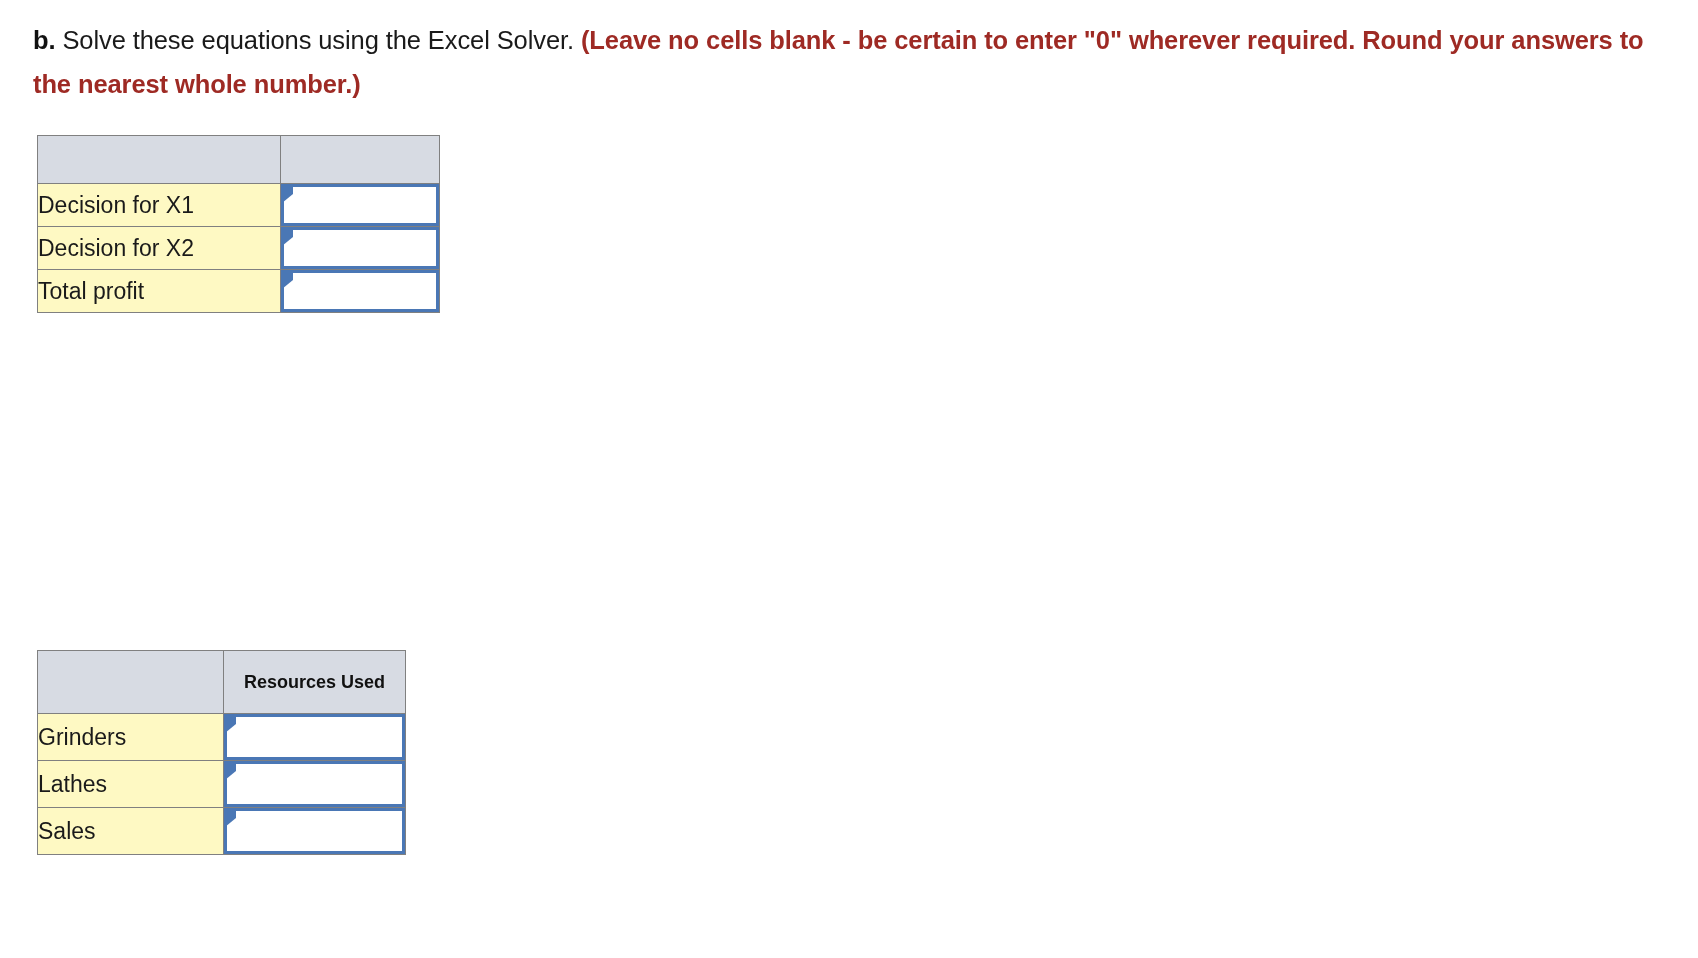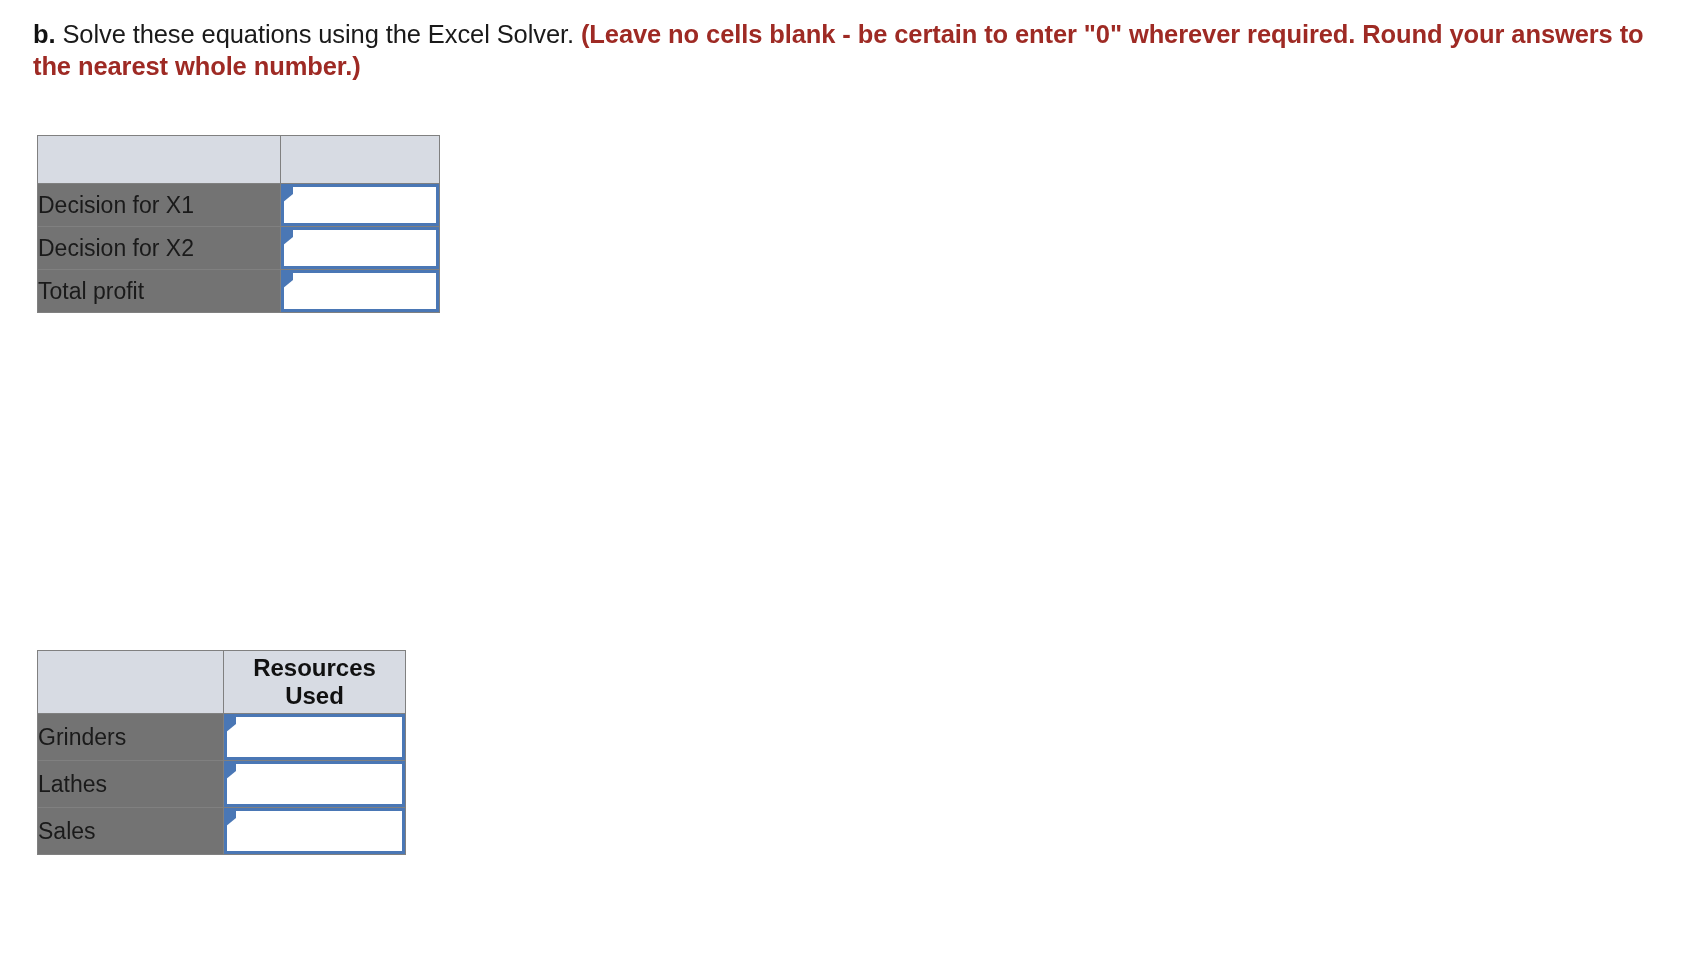--- a/index.html
+++ b/index.html
@@ -16,21 +16,21 @@
     overflow: hidden;
   }
 
   
   #question-prompt {
     position: absolute;
     left: 33px;
     top: 18px;
     width: 1640px;
     font-size: 25.5px;
-    line-height: 32px;
+    line-height: 44px;
     letter-spacing: -0.1px;
   }
   #question-prompt .q-label {
     font-weight: bold;
     color: #111111;
   }
   #question-prompt .q-text {
     font-weight: normal;
     color: #1a1a1a;
   }
@@ -43,28 +43,28 @@
   .xl-table {
     position: absolute;
     border-collapse: collapse;
     table-layout: fixed;
     background: #ffffff;
   }
   .xl-table td {
     border: 1px solid #808080;
     padding: 0;
     vertical-align: middle;
-    background: #737373;
+    background: #fef9c3;
   }
   .xl-head-cell {
     background: #d7dbe3 !important;
     border: 1px solid #808080;
   }
   .xl-head-label {
-    font-size: 24px;
+    font-size: 18px;
     font-weight: bold;
     color: #111111;
     text-align: center;
     line-height: 28px;
     padding: 3px 6px;
   }
   .xl-label-cell {
     font-size: 23px;
     color: #1a1a1a;
     padding: 4px 0 6px 9px;

